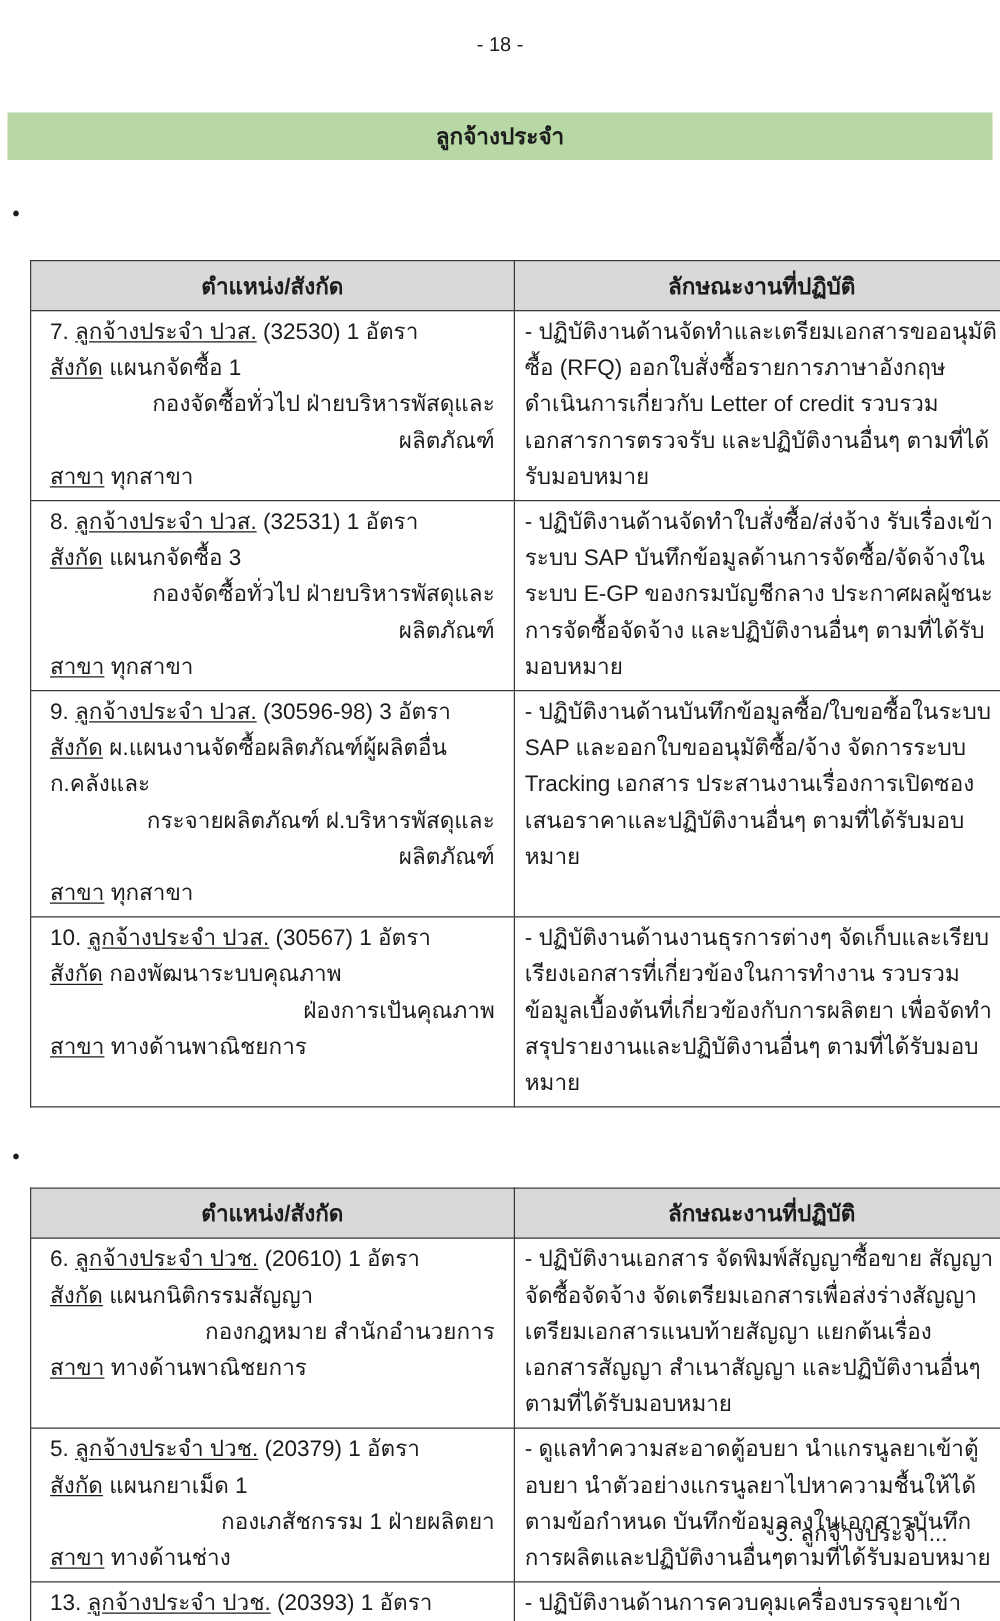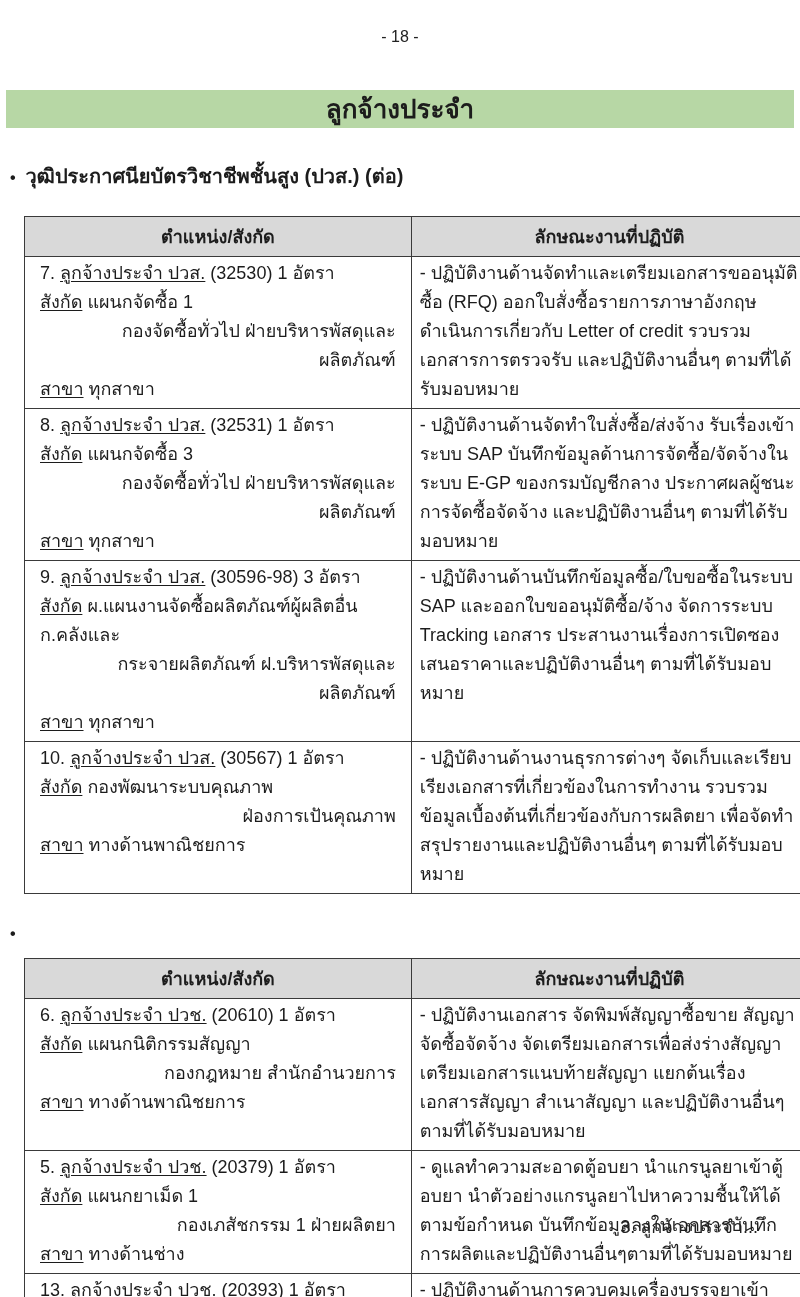--- a/index.html
+++ b/index.html
@@ -15,21 +15,21 @@
     position:relative;
     width:800px;height:1297px;
     margin:0 auto;background:#ffffff;overflow:hidden;
   }
   .page-number{
     padding-top:28px;text-align:center;font-size:16px;color:#222;
   }
   .banner{
     margin:44px 6px 0;height:38px;line-height:38px;
     background:var(--banner-green);
-    text-align:center;font-size:26px;font-weight:bold;
+    text-align:center;font-size:18px;font-weight:bold;
   }
   .heading{
     margin:32px 10px 0;font-size:20px;font-weight:bold;
     display:flex;align-items:baseline;gap:10px;
   }
   .heading .bullet{font-size:16px;line-height:24px;}
   .section .pos-table{
     width:784px;margin:24px 24px 0;
     border-collapse:collapse;table-layout:fixed;
   }
@@ -65,21 +65,20 @@
 
 <div class="page">
   <div class="page-number">- 18 -</div>
   <div class="banner">
     <span>ลูกจ้างประจำ</span>
   </div>
   <div id="sections">
       <section class="section">
         <div class="heading">
           <span class="bullet">•</span>
-          <span class="heading-text">วุฒิประกาศนียบัตรวิชาชีพชั้นสูง (ปวส.) (ต่อ)</span>
         </div>
         <table class="pos-table">
           <thead>
             <tr>
               <th class="col-pos">ตำแหน่ง/สังกัด</th>
               <th class="col-duty">ลักษณะงานที่ปฏิบัติ</th>
             </tr>
           </thead>
           <tbody>
             <tr class="row">

